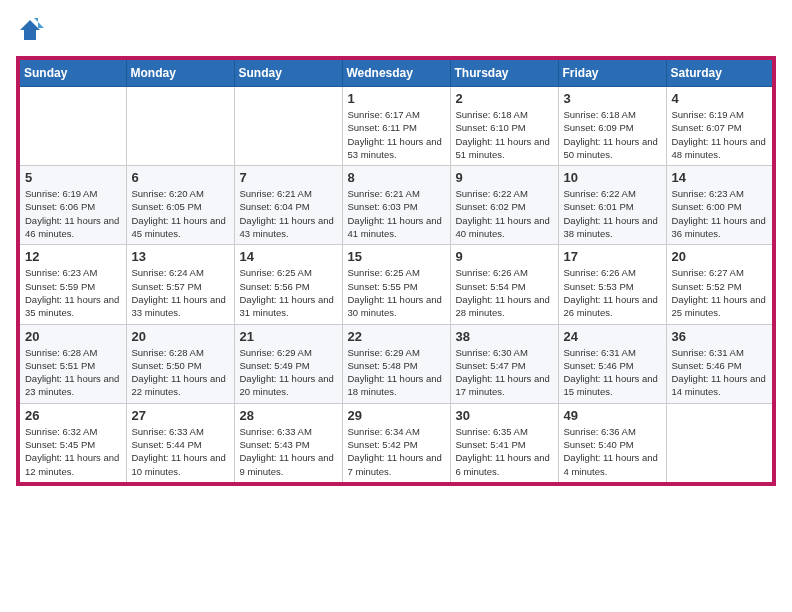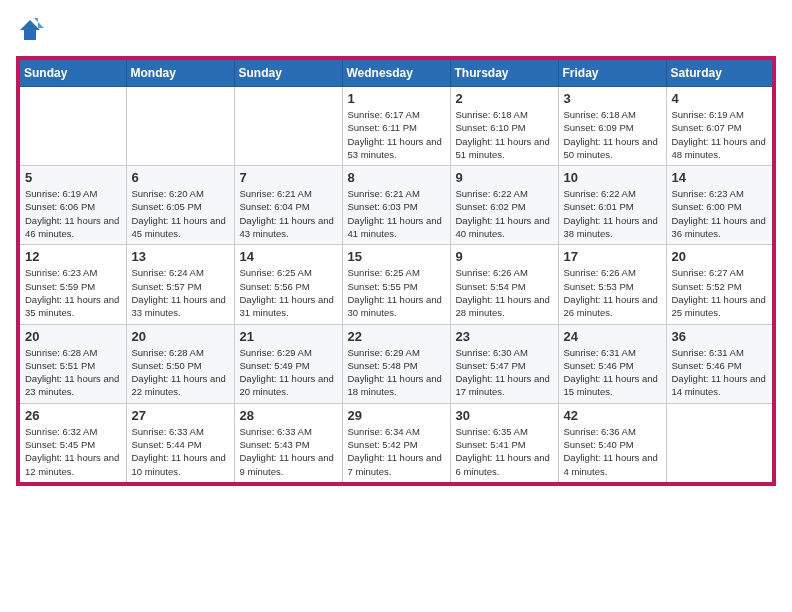--- a/index.html
+++ b/index.html
@@ -220,21 +220,21 @@
         </td>
         <td>
           <span class="day-number">21</span>
           <div class="day-info">Sunrise: 6:29 AM<br>Sunset: 5:49 PM<br>Daylight: 11 hours and 20 minutes.</div>
         </td>
         <td>
           <span class="day-number">22</span>
           <div class="day-info">Sunrise: 6:29 AM<br>Sunset: 5:48 PM<br>Daylight: 11 hours and 18 minutes.</div>
         </td>
         <td>
-          <span class="day-number">23</span>
+          <span class="day-number">38</span>
           <div class="day-info">Sunrise: 6:30 AM<br>Sunset: 5:47 PM<br>Daylight: 11 hours and 17 minutes.</div>
         </td>
         <td>
           <span class="day-number">24</span>
           <div class="day-info">Sunrise: 6:31 AM<br>Sunset: 5:46 PM<br>Daylight: 11 hours and 15 minutes.</div>
         </td>
         <td>
           <span class="day-number">36</span>
           <div class="day-info">Sunrise: 6:31 AM<br>Sunset: 5:46 PM<br>Daylight: 11 hours and 14 minutes.</div>
         </td>
@@ -254,19 +254,19 @@
         </td>
         <td>
           <span class="day-number">29</span>
           <div class="day-info">Sunrise: 6:34 AM<br>Sunset: 5:42 PM<br>Daylight: 11 hours and 7 minutes.</div>
         </td>
         <td>
           <span class="day-number">30</span>
           <div class="day-info">Sunrise: 6:35 AM<br>Sunset: 5:41 PM<br>Daylight: 11 hours and 6 minutes.</div>
         </td>
         <td>
-          <span class="day-number">42</span>
+          <span class="day-number">49</span>
           <div class="day-info">Sunrise: 6:36 AM<br>Sunset: 5:40 PM<br>Daylight: 11 hours and 4 minutes.</div>
         </td>
         <td class="empty-cell"></td>
       </tr>
     </tbody>
 </table>
 
 </body></html>

